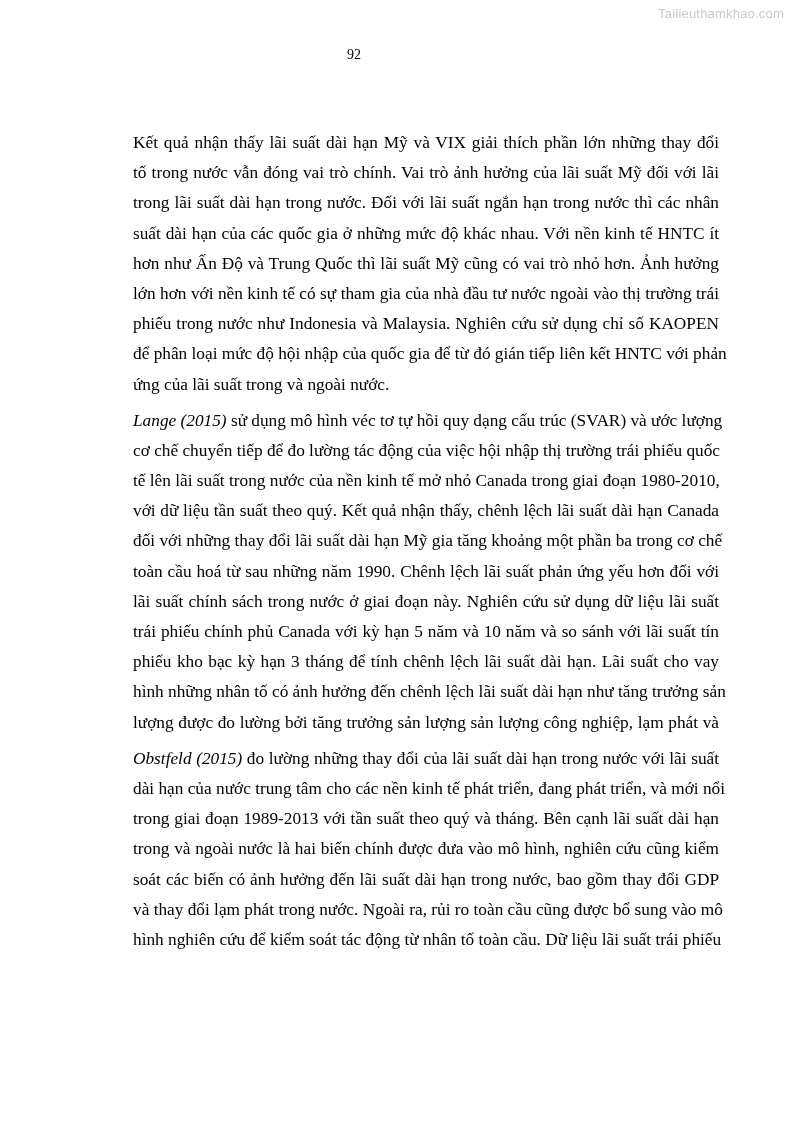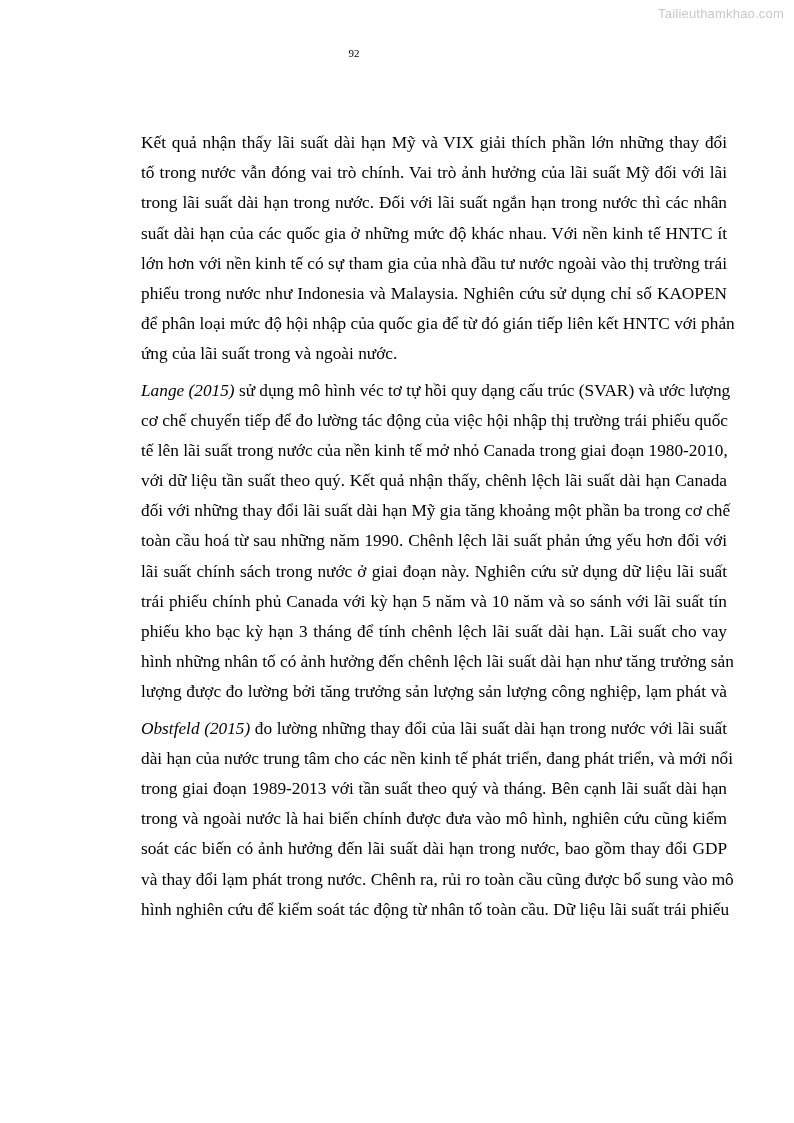--- a/index.html
+++ b/index.html
@@ -1,39 +1,40 @@
 <!DOCTYPE html>
 <html><head>
 <meta charset="utf-8">
 <style>
   html, body { margin: 0; padding: 0; background: #ffffff; }
   body { width: 794px; height: 1123px; position: relative; overflow: hidden;
          font-family: "Liberation Serif", "DejaVu Serif", serif; color: #000; }
   .watermark { position: absolute; top: 6px; right: 10px; font-family: Liberation Sans, sans-serif;
                font-size: 13px; color: #c8c8c8; letter-spacing: 0.2px; }
-  .page-number { position: absolute; top: 47px; left: 0; width: 708px; text-align: center; font-size: 11px; }
-  .content { position: absolute; top: 128px; left: 133px; width: 586px; margin-left: 8px; }
+  .page-number { position: absolute; top: 47px; left: 0; width: 708px; text-align: center; font-size: 14px; }
+  .content { position: absolute; top: 128px; left: 133px; width: 586px; }
   .para { margin: 0 0 6px 0; }
   .line { display: block; font-size: 17.3px; line-height: 30.2px; height: 30.2px; white-space: nowrap;
           text-align: justify; text-align-last: justify; }
   .line.last { text-align-last: left; }
   .cite { font-style: italic; }
 </style>
 </head>
 <body>
 
 <div class="watermark">Tailieuthamkhao.com</div>
 <div class="page-number">92</div>
 
 <div class="content">
   <div class="para">
     <span class="line">Kết quả nhận thấy lãi suất dài hạn Mỹ và VIX giải thích phần lớn những thay đổi</span>
     <span class="line">tố trong nước vẫn đóng vai trò chính. Vai trò ảnh hưởng của lãi suất Mỹ đối với lãi</span>
     <span class="line">trong lãi suất dài hạn trong nước. Đối với lãi suất ngắn hạn trong nước thì các nhân</span>
     <span class="line">suất dài hạn của các quốc gia ở những mức độ khác nhau. Với nền kinh tế HNTC ít</span>
+    <span class="line">hơn như Ấn Độ và Trung Quốc thì lãi suất Mỹ cũng có vai trò nhỏ hơn. Ảnh hưởng</span>
     <span class="line">lớn hơn với nền kinh tế có sự tham gia của nhà đầu tư nước ngoài vào thị trường trái</span>
     <span class="line">phiếu trong nước như Indonesia và Malaysia. Nghiên cứu sử dụng chỉ số KAOPEN</span>
     <span class="line">để phân loại mức độ hội nhập của quốc gia để từ đó gián tiếp liên kết HNTC với phản</span>
     <span class="line last">ứng của lãi suất trong và ngoài nước.</span>
   </div>
 
   <div class="para">
     <span class="line"><span class="cite">Lange (2015)</span><span> sử dụng mô hình véc tơ tự hồi quy dạng cấu trúc (SVAR) và ước lượng</span></span>
     <span class="line">cơ chế chuyển tiếp để đo lường tác động của việc hội nhập thị trường trái phiếu quốc</span>
     <span class="line">tế lên lãi suất trong nước của nền kinh tế mở nhỏ Canada trong giai đoạn 1980-2010,</span>
@@ -46,16 +47,16 @@
     <span class="line">hình những nhân tố có ảnh hưởng đến chênh lệch lãi suất dài hạn như tăng trưởng sản</span>
     <span class="line">lượng được đo lường bởi tăng trưởng sản lượng sản lượng công nghiệp, lạm phát và</span>
   </div>
 
   <div class="para">
     <span class="line"><span class="cite">Obstfeld (2015)</span><span> đo lường những thay đổi của lãi suất dài hạn trong nước với lãi suất</span></span>
     <span class="line">dài hạn của nước trung tâm cho các nền kinh tế phát triển, đang phát triển, và mới nổi</span>
     <span class="line">trong giai đoạn 1989-2013 với tần suất theo quý và tháng. Bên cạnh lãi suất dài hạn</span>
     <span class="line">trong và ngoài nước là hai biến chính được đưa vào mô hình, nghiên cứu cũng kiểm</span>
     <span class="line">soát các biến có ảnh hưởng đến lãi suất dài hạn trong nước, bao gồm thay đổi GDP</span>
-    <span class="line">và thay đổi lạm phát trong nước. Chênh ra, rủi ro toàn cầu cũng được bổ sung vào mô</span>
+    <span class="line">và thay đổi lạm phát trong nước. Ngoài ra, rủi ro toàn cầu cũng được bổ sung vào mô</span>
     <span class="line">hình nghiên cứu để kiểm soát tác động từ nhân tố toàn cầu. Dữ liệu lãi suất trái phiếu</span>
   </div>
 </div>
 
 </body></html>

